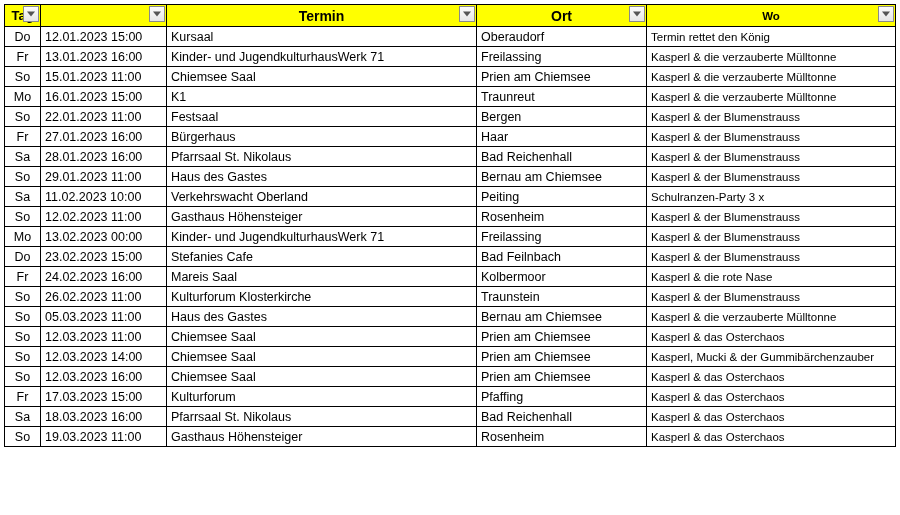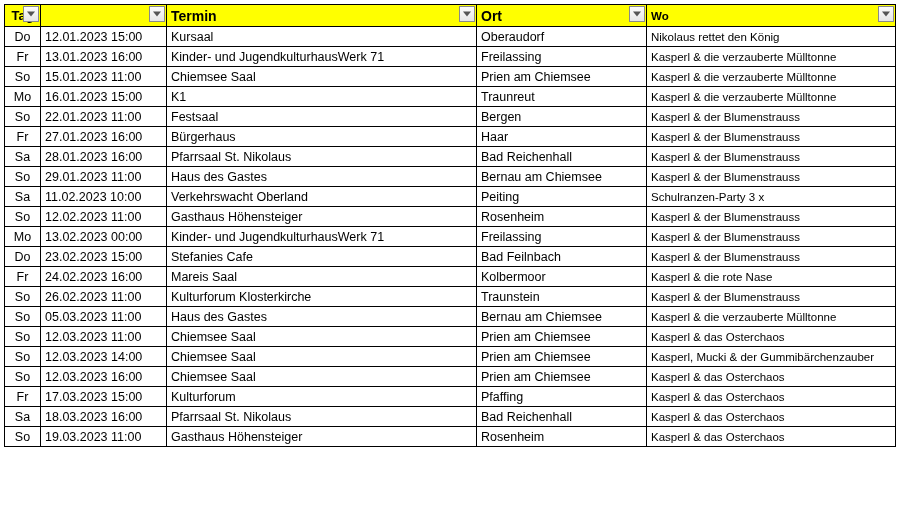--- a/index.html
+++ b/index.html
@@ -20,21 +20,21 @@
     border: 1px solid #000;
     padding: 2px 4px;
     overflow: hidden;
     white-space: nowrap;
     text-overflow: clip;
     vertical-align: middle;
   }
   th {
     background: #ffff00;
     font-weight: bold;
-    text-align: left;
+    text-align: center;
     position: relative;
     font-size: 14px;
     height: 22px;
   }
   td {
     height: 20px;
     font-size: 12.5px;
   }
   .col-tag { width: 36px; text-align: center; }
   .col-date { width: 126px; margin-top: 31px; }
@@ -107,21 +107,21 @@
         </span>
       </th>
     </tr>
   </thead>
   <tbody id="tbody">
   <tr>
         <td class="col-tag">Do</td>
         <td class="col-date">12.01.2023 15:00</td>
         <td class="col-termin">Kursaal</td>
         <td class="col-ort">Oberaudorf</td>
-        <td class="col-wo">Nikolaus rettet den König</td>
+        <td class="col-wo">Termin rettet den König</td>
       </tr>
       <tr>
         <td class="col-tag">Fr</td>
         <td class="col-date">13.01.2023 16:00</td>
         <td class="col-termin">Kinder- und JugendkulturhausWerk 71</td>
         <td class="col-ort">Freilassing</td>
         <td class="col-wo">Kasperl &amp; die verzauberte Mülltonne</td>
       </tr>
       <tr>
         <td class="col-tag">So</td>

